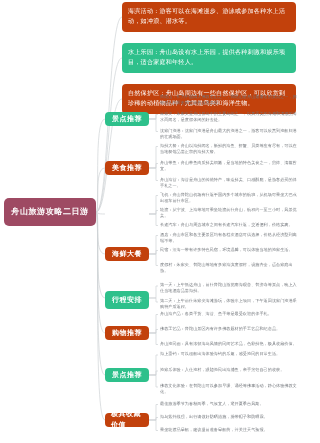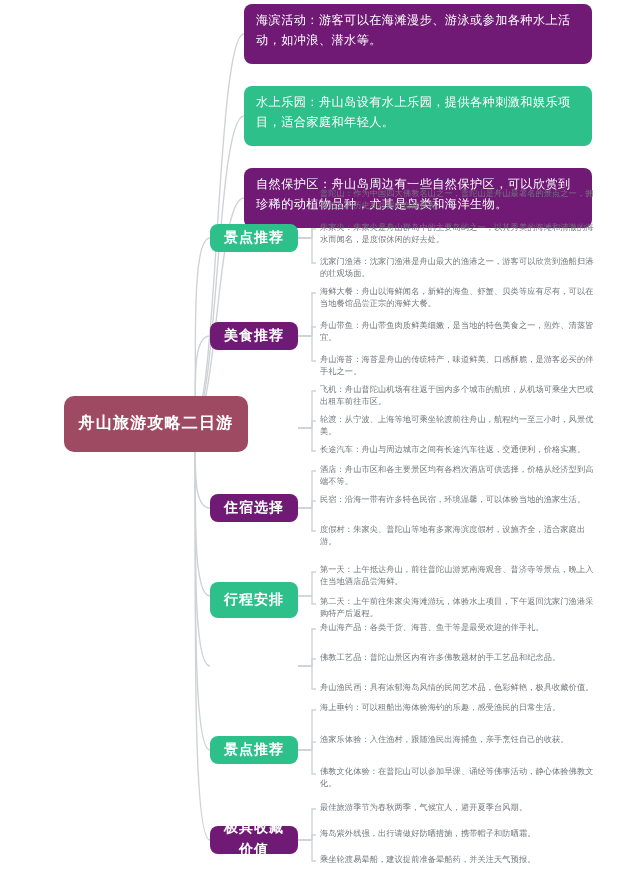--- a/index.html
+++ b/index.html
@@ -44,34 +44,32 @@
   }
 
   .root {
     background: #9e4a63;
     font-size: 8px;
     font-weight: bold;
     letter-spacing: 0.6px;
     border-radius: 5px;
     justify-content: center;
     padding: 6px 7px;
-    margin-left: 28px;
   }
 
   .branch {
     justify-content: center;
-    text-align: center;
     font-size: 7px;
     font-weight: bold;
     letter-spacing: 0.5px;
     padding: 4px 6px;
     border-radius: 4px;
   }
 
-  .c-blue   { background: #701a75; }
+  .c-blue   { background: #c2410c; }
   .c-teal   { background: #2ec08b; }
 
   .leaf {
     position: absolute;
     box-sizing: border-box;
     font-size: 4.1px;
     line-height: 1.48;
     color: #73777c;
     letter-spacing: 0.05px;
     text-align: left;
@@ -171,30 +169,33 @@
     <div class="node branch c-blue" style="left: 105px; top: 161px; width: 44px; height: 14px;">
       <span>美食推荐</span>
     </div>
     <div class="leaf" style="left: 160px; top: 142.5px; width: 138px;">海鲜大餐：舟山以海鲜闻名，新鲜的海鱼、虾蟹、贝类等应有尽有，可以在当地餐馆品尝正宗的海鲜大餐。</div>
     <div class="leaf" style="left: 160px; top: 159.5px; width: 138px;">舟山带鱼：舟山带鱼肉质鲜美细嫩，是当地的特色美食之一，煎炸、清蒸皆宜。</div>
     <div class="leaf" style="left: 160px; top: 176.5px; width: 138px;">舟山海苔：海苔是舟山的传统特产，味道鲜美、口感酥脆，是游客必买的伴手礼之一。</div>
     <div class="leaf" style="left: 160px; top: 191.5px; width: 138px;">飞机：舟山普陀山机场有往返于国内多个城市的航班，从机场可乘坐大巴或出租车前往市区。</div>
     <div class="leaf" style="left: 160px; top: 206.5px; width: 138px;">轮渡：从宁波、上海等地可乘坐轮渡前往舟山，航程约一至三小时，风景优美。</div>
     <div class="leaf" style="left: 160px; top: 221.5px; width: 138px;">长途汽车：舟山与周边城市之间有长途汽车往返，交通便利，价格实惠。</div>
     <div class="node branch c-blue" style="left: 105px; top: 247px; width: 44px; height: 14px;">
-      <span>住宿选择</span>
+      <span>海鲜大餐</span>
     </div>
     <div class="leaf" style="left: 160px; top: 231.5px; width: 138px;">酒店：舟山市区和各主要景区均有各档次酒店可供选择，价格从经济型到高端不等。</div>
     <div class="leaf" style="left: 160px; top: 246.5px; width: 138px;">民宿：沿海一带有许多特色民宿，环境温馨，可以体验当地的渔家生活。</div>
     <div class="leaf" style="left: 160px; top: 261.5px; width: 138px;">度假村：朱家尖、普陀山等地有多家海滨度假村，设施齐全，适合家庭出游。</div>
     <div class="node branch c-teal" style="left: 105px; top: 291px; width: 44px; height: 18px;">
       <span>行程安排</span>
     </div>
     <div class="leaf" style="left: 160px; top: 282px; width: 138px;">第一天：上午抵达舟山，前往普陀山游览南海观音、普济寺等景点，晚上入住当地酒店品尝海鲜。</div>
     <div class="leaf" style="left: 160px; top: 298px; width: 138px;">第二天：上午前往朱家尖海滩游玩，体验水上项目，下午返回沈家门渔港采购特产后返程。</div>
+    <div class="node branch c-blue" style="left: 105px; top: 326px; width: 44px; height: 14px;">
+      <span>购物推荐</span>
+    </div>
     <div class="leaf" style="left: 160px; top: 310.5px; width: 138px;">舟山海产品：各类干货、海苔、鱼干等是最受欢迎的伴手礼。</div>
     <div class="leaf" style="left: 160px; top: 325.5px; width: 138px;">佛教工艺品：普陀山景区内有许多佛教题材的手工艺品和纪念品。</div>
     <div class="leaf" style="left: 160px; top: 340.5px; width: 138px;">舟山渔民画：具有浓郁海岛风情的民间艺术品，色彩鲜艳，极具收藏价值。</div>
     <div class="node branch c-teal" style="left: 105px; top: 368px; width: 44px; height: 14px;">
       <span>景点推荐</span>
     </div>
     <div class="leaf" style="left: 160px; top: 351px; width: 138px;">海上垂钓：可以租船出海体验海钓的乐趣，感受渔民的日常生活。</div>
     <div class="leaf" style="left: 160px; top: 367px; width: 138px;">渔家乐体验：入住渔村，跟随渔民出海捕鱼，亲手烹饪自己的收获。</div>
     <div class="leaf" style="left: 160px; top: 383px; width: 138px;">佛教文化体验：在普陀山可以参加早课、诵经等佛事活动，静心体验佛教文化。</div>
     <div class="node branch c-blue" style="left: 105px; top: 413px; width: 44px; height: 14px;">

